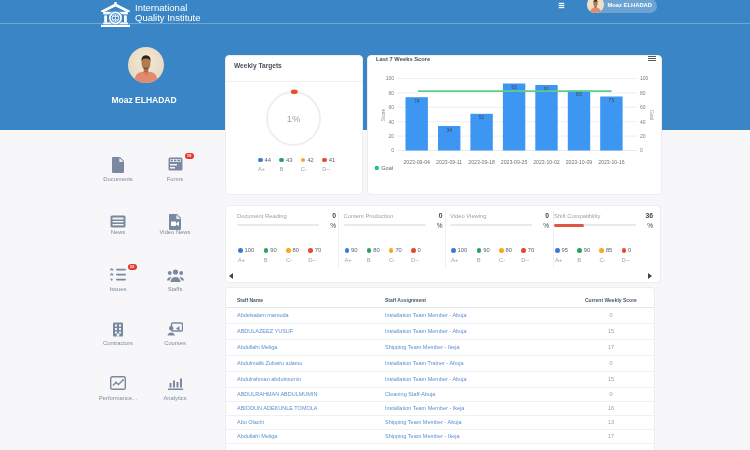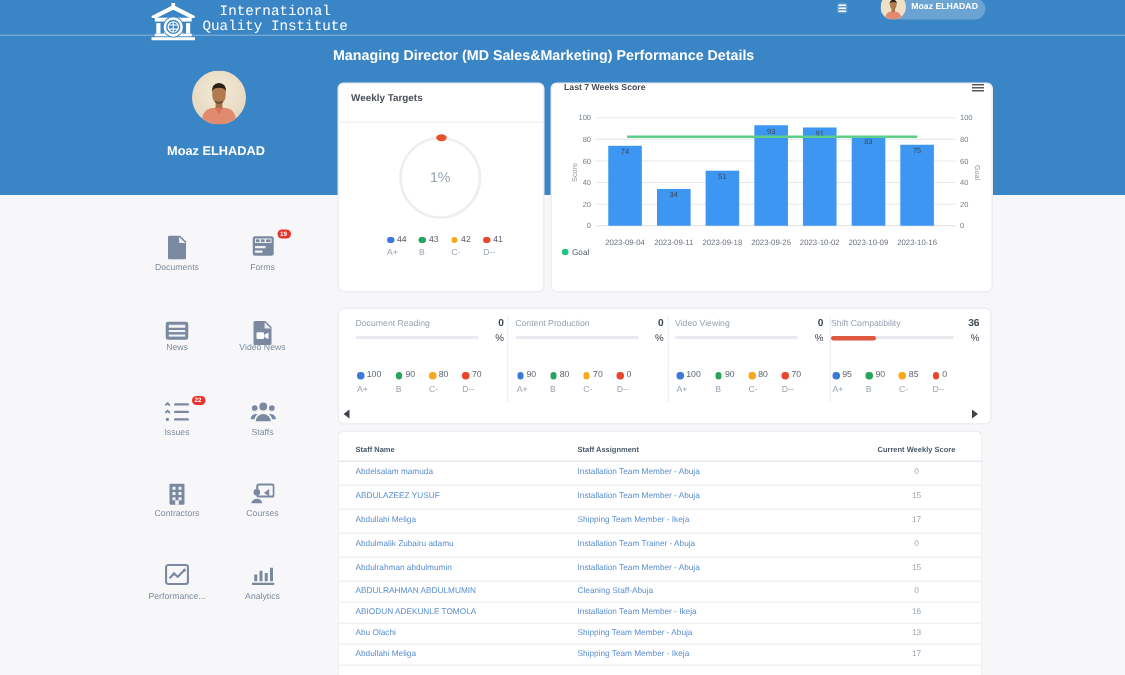--- a/index.html
+++ b/index.html
@@ -28,21 +28,21 @@
   <rect x="4.2" y="20.4" width="24.6" height="1.8"></rect>
   <rect x="2" y="22.8" width="29" height="2.2"></rect>
  </g>
  <circle cx="16.5" cy="16" r="7" fill="#3a85c5"></circle>
  <circle cx="16.5" cy="16" r="5.6" fill="none" stroke="#fff" stroke-width="1.7"></circle>
  <circle cx="16.5" cy="16" r="3.4" fill="none" stroke="#fff" stroke-width="0.9"></circle>
  <g stroke="#fff" stroke-width="0.7">
   <path d="M13.2 14.6 H19.8 M13.2 17.4 H19.8 M16.5 12.6 V19.4"></path>
  </g>
 </svg></div>
-<div class="abs" style="left:135px;top:3px;color:#fff;font-family:Liberation Mono, monospace;font-size:9.5px;line-height:9.6px;text-align:center;">International<br>Quality Institute</div>
+<div class="abs" style="left:135px;top:3px;color:#fff;font-family:Liberation Sans, sans-serif;font-size:9.5px;line-height:9.6px;">International<br>Quality Institute</div>
 <div class="abs" style="left:557.5px;top:1.5px;width:7.5px;height:7px;border-radius:1.5px;background:rgba(255,255,255,0.18);padding:1.2px 1px;">
  <div style="height:1px;background:#fff;margin-top:0.5px;"></div>
  <div style="height:1px;background:#fff;margin-top:1px;"></div>
  <div style="height:1px;background:#fff;margin-top:1px;"></div>
 </div>
 <div class="abs" style="left:587px;top:-1.5px;width:70px;height:14px;border-radius:7px;background:rgba(255,255,255,0.25);">
 <svg class="abs" style="left:-0.5px;top:-3px;" width="17" height="17" viewBox="0 0 34 34">
  <defs>
           <clipPath id="avc">
             <circle cx="17" cy="17" r="17"></circle>
@@ -72,21 +72,20 @@
   <rect width="72" height="72" fill="url(#avbg)"></rect>
   <path d="M13 72 L14 62 Q16 52 26 50 L46 50 Q56 52 58 62 L59 72 Z" fill="#e28a70"></path>
   <path d="M30 50 L36 58 L42 50 L39 48 H33 Z" fill="#d4755c"></path>
   <rect x="31.5" y="41" width="9" height="9" fill="#a8714a"></rect>
   <path d="M27 32 Q27 44 36 44 Q45 44 45 32 Q45 20 36 20 Q27 20 27 32 Z" fill="#b17a50"></path>
   <path d="M31 40 Q36 43.5 41 40 L41 43 Q36 46 31 43 Z" fill="#6b4a30"></path>
   <path d="M26.5 31 Q25.8 16.5 36 16.5 Q46.2 16.5 45.5 31 Q45.5 25.5 41 23.6 Q36 22.2 31 23.6 Q26.5 25.5 26.5 31 Z" fill="#2c2015"></path>
  </g>
 </svg>
 <div class="abs" style="left:68px;top:95px;width:152px;text-align:center;color:#fff;font-size:8.5px;font-weight:bold;">Moaz ELHADAD</div>
-<div class="abs" style="left:222px;top:31.5px;color:#fff;font-size:9.5px;font-weight:bold;">Managing Director (MD Sales&amp;Marketing) Performance Details</div>
 <div class="abs" style="left:109px;top:157px;width:18px;height:17px;text-align:center;"><svg width="14" height="16" viewBox="0 0 14 16">
         <path fill="#7b89a0" d="M2 0 h7 l4 4 v11 a1 1 0 0 1 -1 1 h-10 a1 1 0 0 1 -1 -1 v-14 a1 1 0 0 1 1 -1 z"></path>
         <path fill="#fff" opacity="0.85" d="M8.4 0.8 L12.6 5 H8.4 Z"></path>
       </svg></div>
 <div class="abs" style="left:78px;top:175.5px;width:80px;text-align:center;color:#7d8b9d;font-size:5.8px;">Documents</div>
 <div class="abs" style="left:166px;top:157px;width:18px;height:17px;text-align:center;"><svg width="15" height="14" viewBox="0 0 15 14">
         <rect x="0.5" y="0.5" width="14" height="13" rx="1.5" fill="#7b89a0"></rect>
         <rect x="2" y="2" width="11" height="3" fill="#fff" opacity="0.9"></rect>
         <rect x="2.6" y="2.6" width="2.4" height="1.8" fill="#7b89a0"></rect>
         <rect x="6" y="2.6" width="2.4" height="1.8" fill="#7b89a0"></rect>

